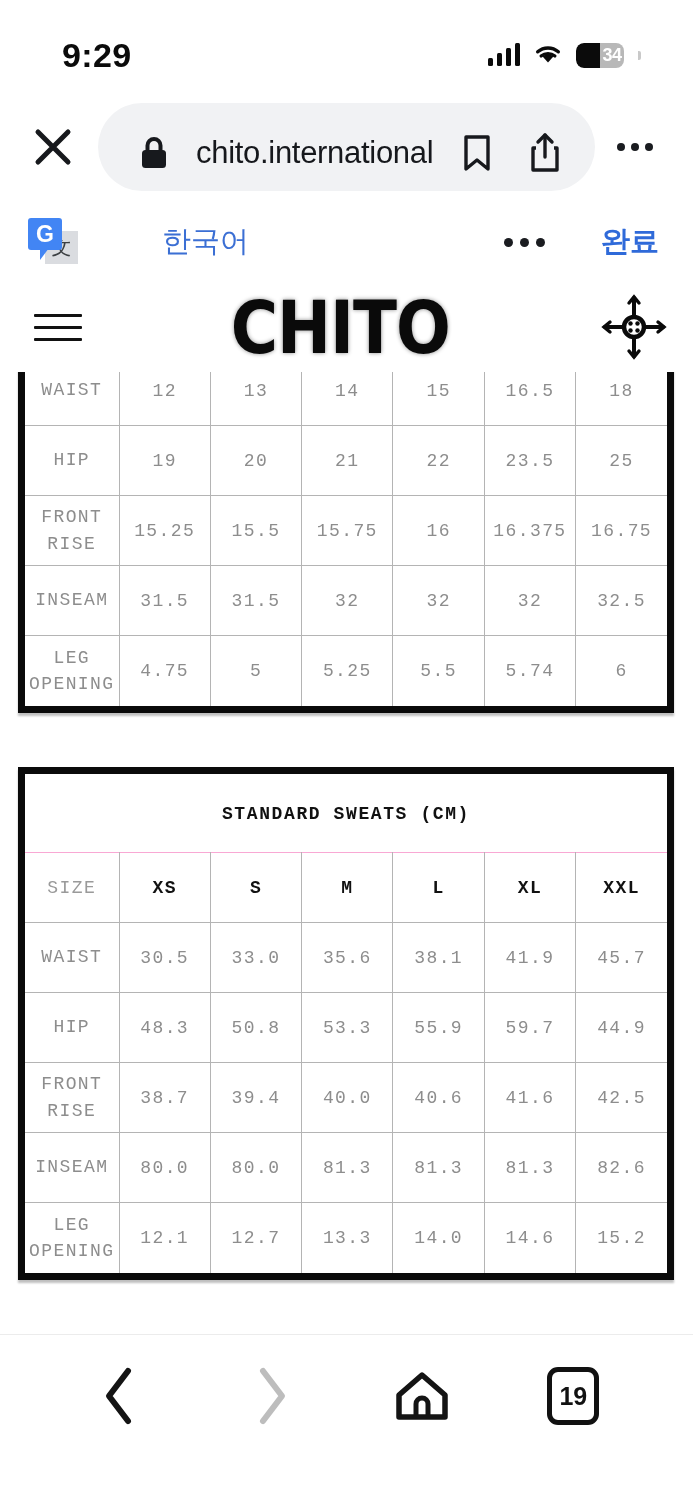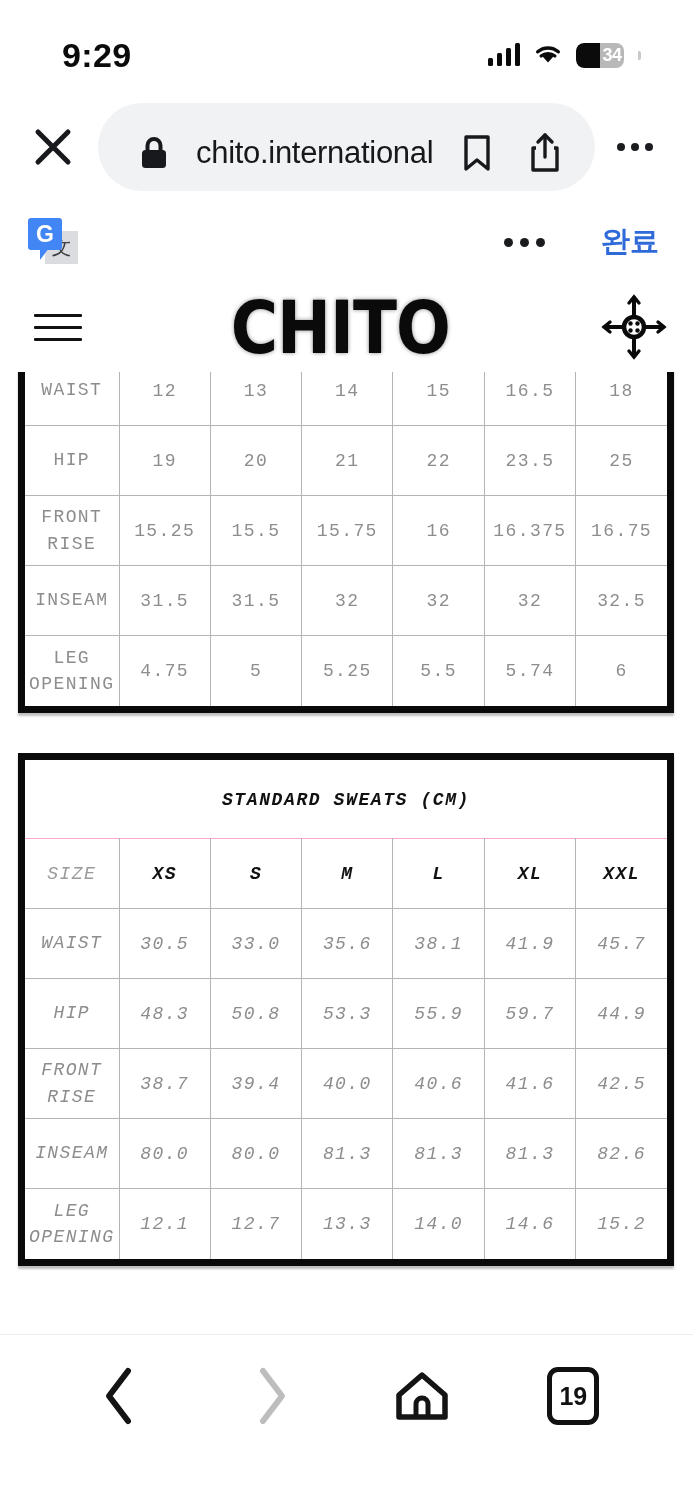--- a/index.html
+++ b/index.html
@@ -208,21 +208,21 @@
   }
   .size-table {
     position: absolute;
     left: 18px;
     width: 656px;
     border: 7px solid #0a0a0a;
     background: #fff;
     box-shadow: 0 3px 2px rgba(0,0,0,.25);
   }
   #table-inches { top: -24px; }
-  #table-cm { top: 381px; font-style: italic; }
+  #table-cm { top: 395px; }
 
   table { width: 100%; border-collapse: collapse; table-layout: fixed; }
   .tbl-title {
     text-align: center;
     font-family: "Liberation Mono", monospace;
     font-size: 18px;
     font-weight: 700;
     letter-spacing: 1.6px;
     color: #111;
     padding: 30px 0 28px;
@@ -337,20 +337,23 @@
 </div>
 
 <div class="translate-bar">
   <div class="gt-icon">
     <span class="sq">文</span>
     <span class="bub">G</span>
     <span class="tail"></span>
   </div>
 
 
+  <div class="lang-tab" style="margin-left:70px;">
+    <span>한국어</span>
+  </div>
 
   <div class="t-spacer"></div>
 
   <div class="t-dots">
     <span></span>
       <span></span>
       <span></span>
   </div>
 
   <div class="t-done">완료</div>

